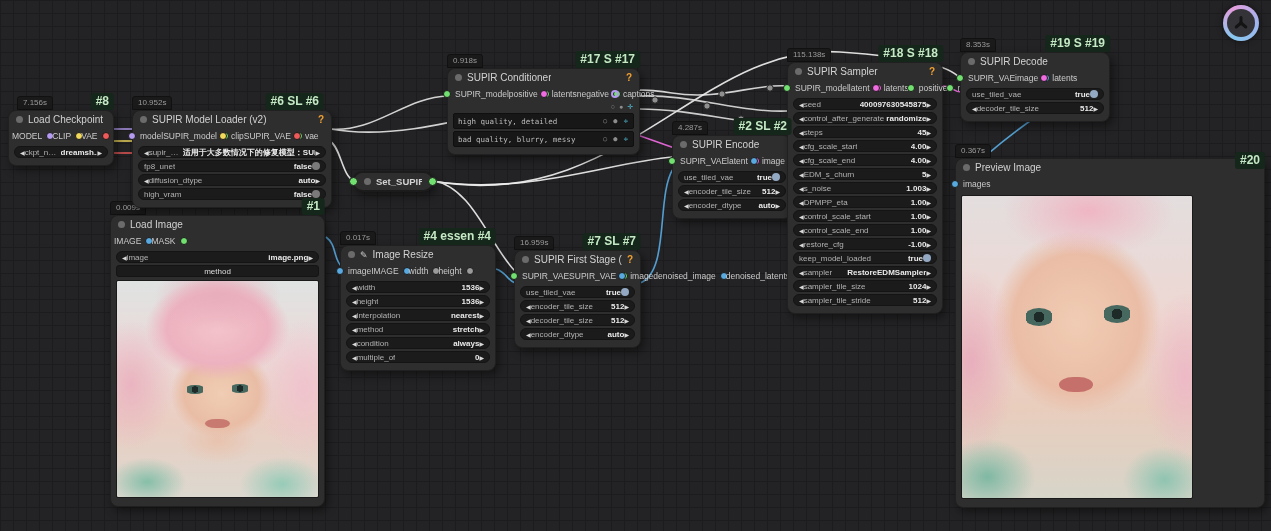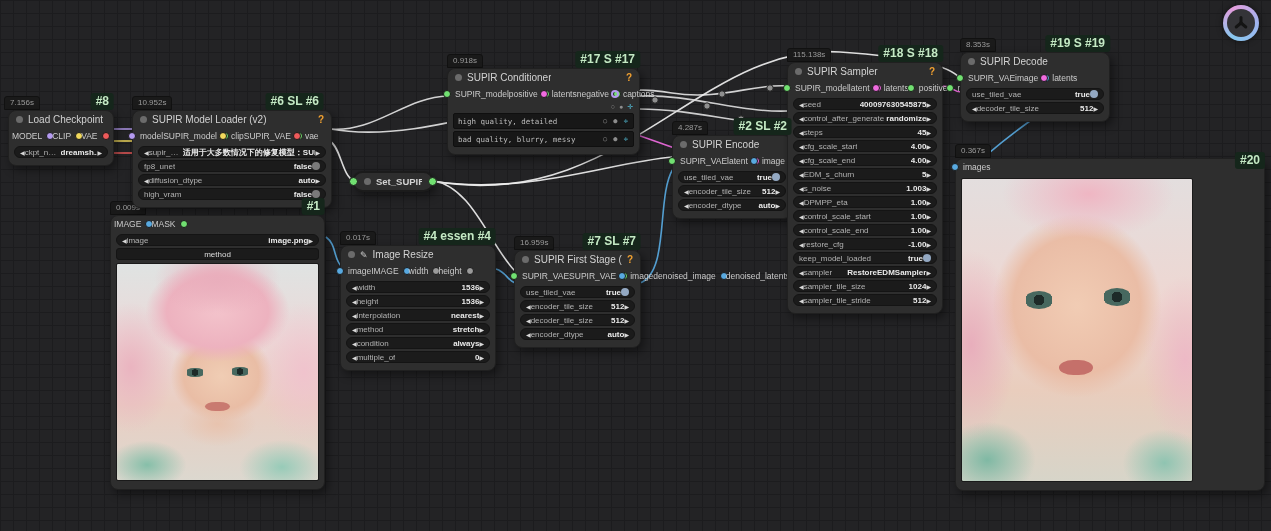--- a/index.html
+++ b/index.html
@@ -145,21 +145,21 @@
     <div class="logo-inner">
       <svg width="16" height="16" viewBox="0 0 16 16">
         <g stroke="#141414" stroke-width="3" stroke-linecap="round" fill="none">
           <line x1="8" y1="8" x2="8" y2="2.5"></line>
           <line x1="8" y1="8" x2="3.2" y2="12"></line>
           <line x1="8" y1="8" x2="12.8" y2="12"></line>
         </g>
       </svg>
     </div>
   </div>
-<div class="timing" style="left: 4px; top: 110px; text-align: center;">7.156s</div>
+<div class="timing" style="left: 17px; top: 110px; text-align: center;">7.156s</div>
     <div class="badge" style="left: 114px; top: 110px; transform: translate(-100%, -100%);">#8</div>
     <div class="node" style="left: 8px; top: 110px; width: 106px;">
       <div class="node-header">
         <span class="collapse-dot"></span>
         <span class="node-title">Load Checkpoint</span>
       </div>
       <div class="io">
         <div class="io-row">
           <div class="port in"></div>
           <div class="port out">
@@ -251,20 +251,24 @@
     </div>
     <div class="node collapsed" style="left: 352px; top: 171px; width: 82px;">
       <span class="collapse-dot"></span>
       <span class="node-title">Set_SUPIRVAE</span>
       <span class="cdot left"></span>
       <span class="cdot right"></span>
     </div>
     <div class="timing" style="left: 110px; top: 215px;">0.009s</div>
     <div class="badge" style="left: 325px; top: 215px; transform: translate(-100%, -100%);">#1</div>
     <div class="node" style="left: 110px; top: 215px; width: 215px;">
+      <div class="node-header">
+        <span class="collapse-dot"></span>
+        <span class="node-title">Load Image</span>
+      </div>
       <div class="io">
         <div class="io-row">
           <div class="port in"></div>
           <div class="port out">
             <span class="port-label">IMAGE</span>
             <span class="dot" style="background: rgb(88, 169, 224);"></span>
           </div>
         </div>
         <div class="io-row">
           <div class="port in"></div>
@@ -679,20 +683,24 @@
       <div class="widget combo">
         <span class="arrow">◀</span>
         <span class="wlabel">decoder_tile_size</span>
         <span class="wvalue">512</span>
         <span class="arrow">▶</span>
       </div>
     </div>
     <div class="timing" style="left: 955px; top: 158px;">0.367s</div>
     <div class="badge" style="left: 1265px; top: 158px; transform: translate(-100%, -100%); margin-top: 11px;">#20</div>
     <div class="node" style="left: 955px; top: 158px; width: 310px;">
+      <div class="node-header">
+        <span class="collapse-dot"></span>
+        <span class="node-title">Preview Image</span>
+      </div>
       <div class="io">
         <div class="io-row">
           <div class="port in">
             <span class="dot" style="background: rgb(88, 169, 224);"></span>
             <span class="port-label">images</span>
           </div>
           <div class="port out"></div>
         </div>
       </div>
       <div class="nimg portrait-b" style="height: 302px; width: 230px;">

